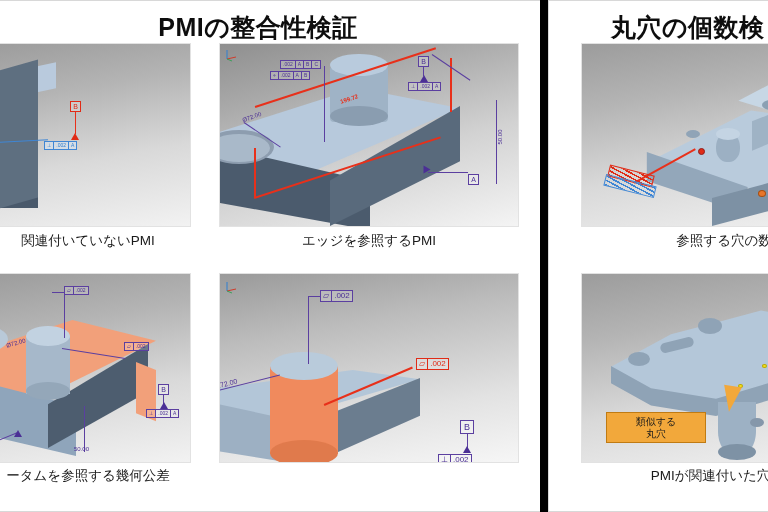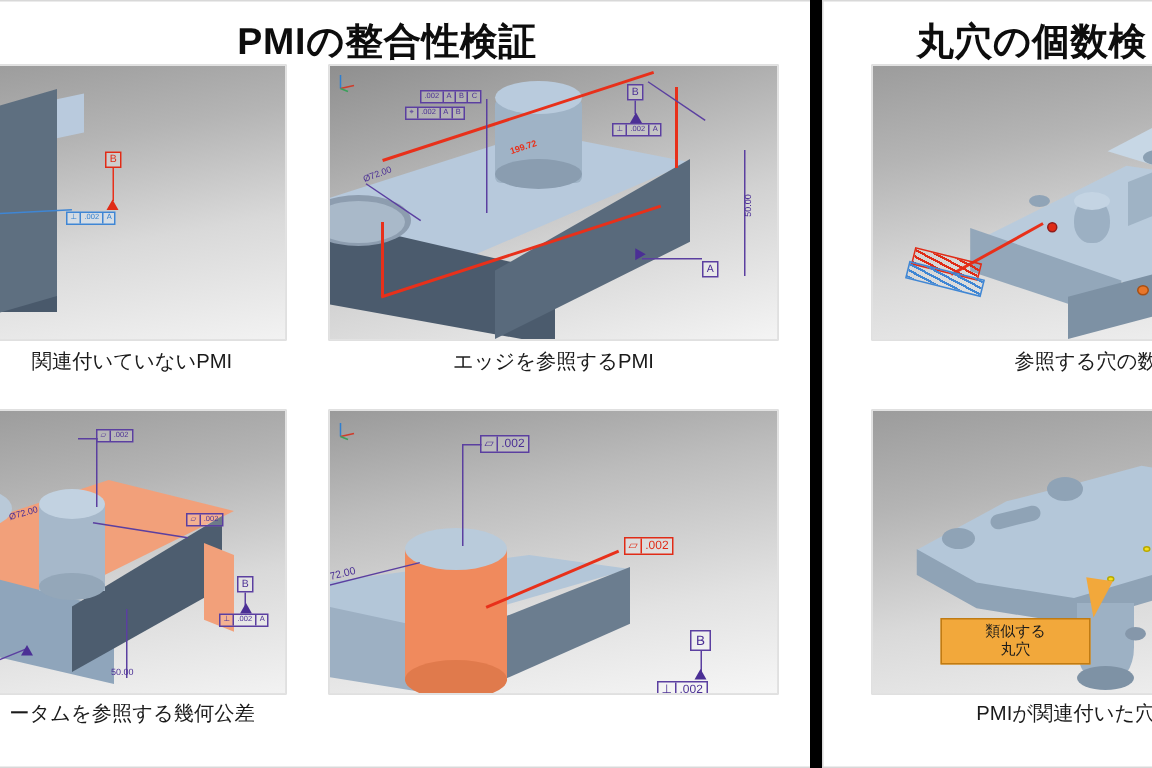--- a/index.html
+++ b/index.html
@@ -375,19 +375,19 @@
       <div class="face" style="left:116px;top:44px;width:24px;height:16px;background:#8fa3b6;border-radius:50%;"></div>
       <div class="face" style="left:46px;top:78px;width:22px;height:14px;background:#8fa3b6;border-radius:50%;"></div>
       <div class="face" style="left:78px;top:66px;width:34px;height:10px;background:#8fa3b6;border-radius:6px;transform:rotate(-14deg);"></div>
 
       <div class="face" style="left:168px;top:144px;width:14px;height:9px;background:#8597aa;border-radius:50%;"></div>
 
       <div class="holedot" style="left:180px;top:90px;"></div>
       <div class="holedot" style="left:156px;top:110px;"></div>
 
       <div class="callout-tail" style="left:140px;top:112px;transform:rotate(189deg);"></div>
-      <div class="callout" style="left:45px;top:138px;width:100px;">類似する
+      <div class="callout" style="left:24px;top:138px;width:100px;">類似する
 丸穴</div>
 
     </div>
     <div class="caption" id="cap-rb">PMIが関連付いた穴と類似</div>
   </div>
 </div>
 
 </body></html>

